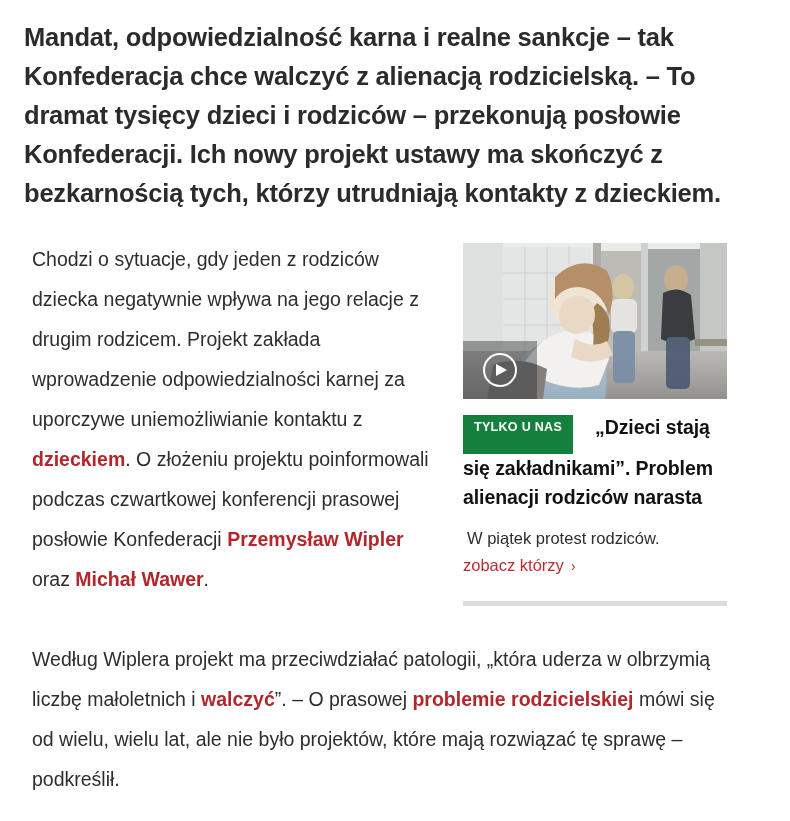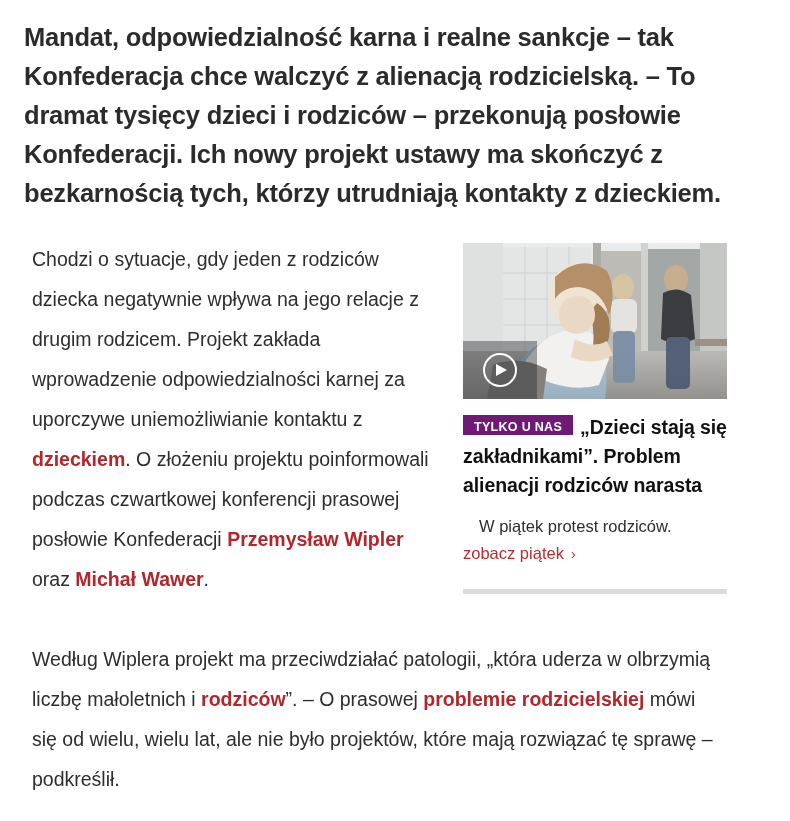--- a/index.html
+++ b/index.html
@@ -98,33 +98,33 @@
   .aside-headline {
     margin: 14px 0 0 0;
     font-size: 19.5px;
     line-height: 29px;
     font-weight: 700;
     color: #111111;
     letter-spacing: -0.1px;
   }
   .badge {
     display: inline-block;
-    background: #701a75;
+    background: #15803d;
     color: #ffffff;
     font-size: 12.5px;
     font-weight: 700;
     letter-spacing: 0.3px;
     line-height: 1;
-    padding: 6px 11px 1px 11px;
+    padding: 6px 11px 20px 11px;
     vertical-align: 3px;
-    margin-right: 7px;
+    margin-right: 22px;
     white-space: nowrap;
   }
   .aside-caption {
-    margin: 14px 0 0 16px;
+    margin: 14px 0 0 4px;
     font-size: 16.5px;
     line-height: 25px;
     color: #2d2d2d;
   }
   .aside-more {
     display: block;
     margin-top: 2px;
     font-size: 16.5px;
     line-height: 25px;
     color: #bb2b30;
@@ -233,25 +233,25 @@
           </div>
         </div>
       </div>
 
       <h2 class="aside-headline">
         <span class="badge">TYLKO U NAS</span><span>„Dzieci stają się zakładnikami”. Problem alienacji rodziców narasta</span>
       </h2>
 
       <p class="aside-caption">W piątek protest rodziców.</p>
 
-      <a class="aside-more" href="#"><span>zobacz piątek</span><span class="chev">›</span></a>
+      <a class="aside-more" href="#"><span>zobacz którzy</span><span class="chev">›</span></a>
 
       <div class="aside-rule"></div>
     </aside>
 
     <div class="body-copy">
       <p class="col-narrow"><span>Chodzi o sytuacje, gdy jeden z rodziców dziecka negatywnie wpływa na jego relacje z drugim rodzicem. Projekt zakłada wprowadzenie odpowiedzialności karnej za uporczywe uniemożliwianie kontaktu z </span><a href="#">dzieckiem</a><span>. O złożeniu projektu poinformowali podczas czwartkowej konferencji prasowej posłowie Konfederacji </span><a href="#">Przemysław Wipler</a><span> oraz </span><a href="#">Michał Wawer</a><span>.</span></p>
 
-      <p><span>Według Wiplera projekt ma przeciwdziałać patologii, „która uderza w olbrzymią liczbę małoletnich i </span><a href="#">rodziców</a><span>”. – O prasowej </span><a href="#">problemie rodzicielskiej</a><span> mówi się od wielu, wielu lat, ale nie było projektów, które mają rozwiązać tę sprawę – podkreślił.</span></p>
+      <p><span>Według Wiplera projekt ma przeciwdziałać patologii, „która uderza w olbrzymią liczbę małoletnich i </span><a href="#">walczyć</a><span>”. – O prasowej </span><a href="#">problemie rodzicielskiej</a><span> mówi się od wielu, wielu lat, ale nie było projektów, które mają rozwiązać tę sprawę – podkreślił.</span></p>
     </div>
 
   </div>
 </div>
 
 </body></html>

